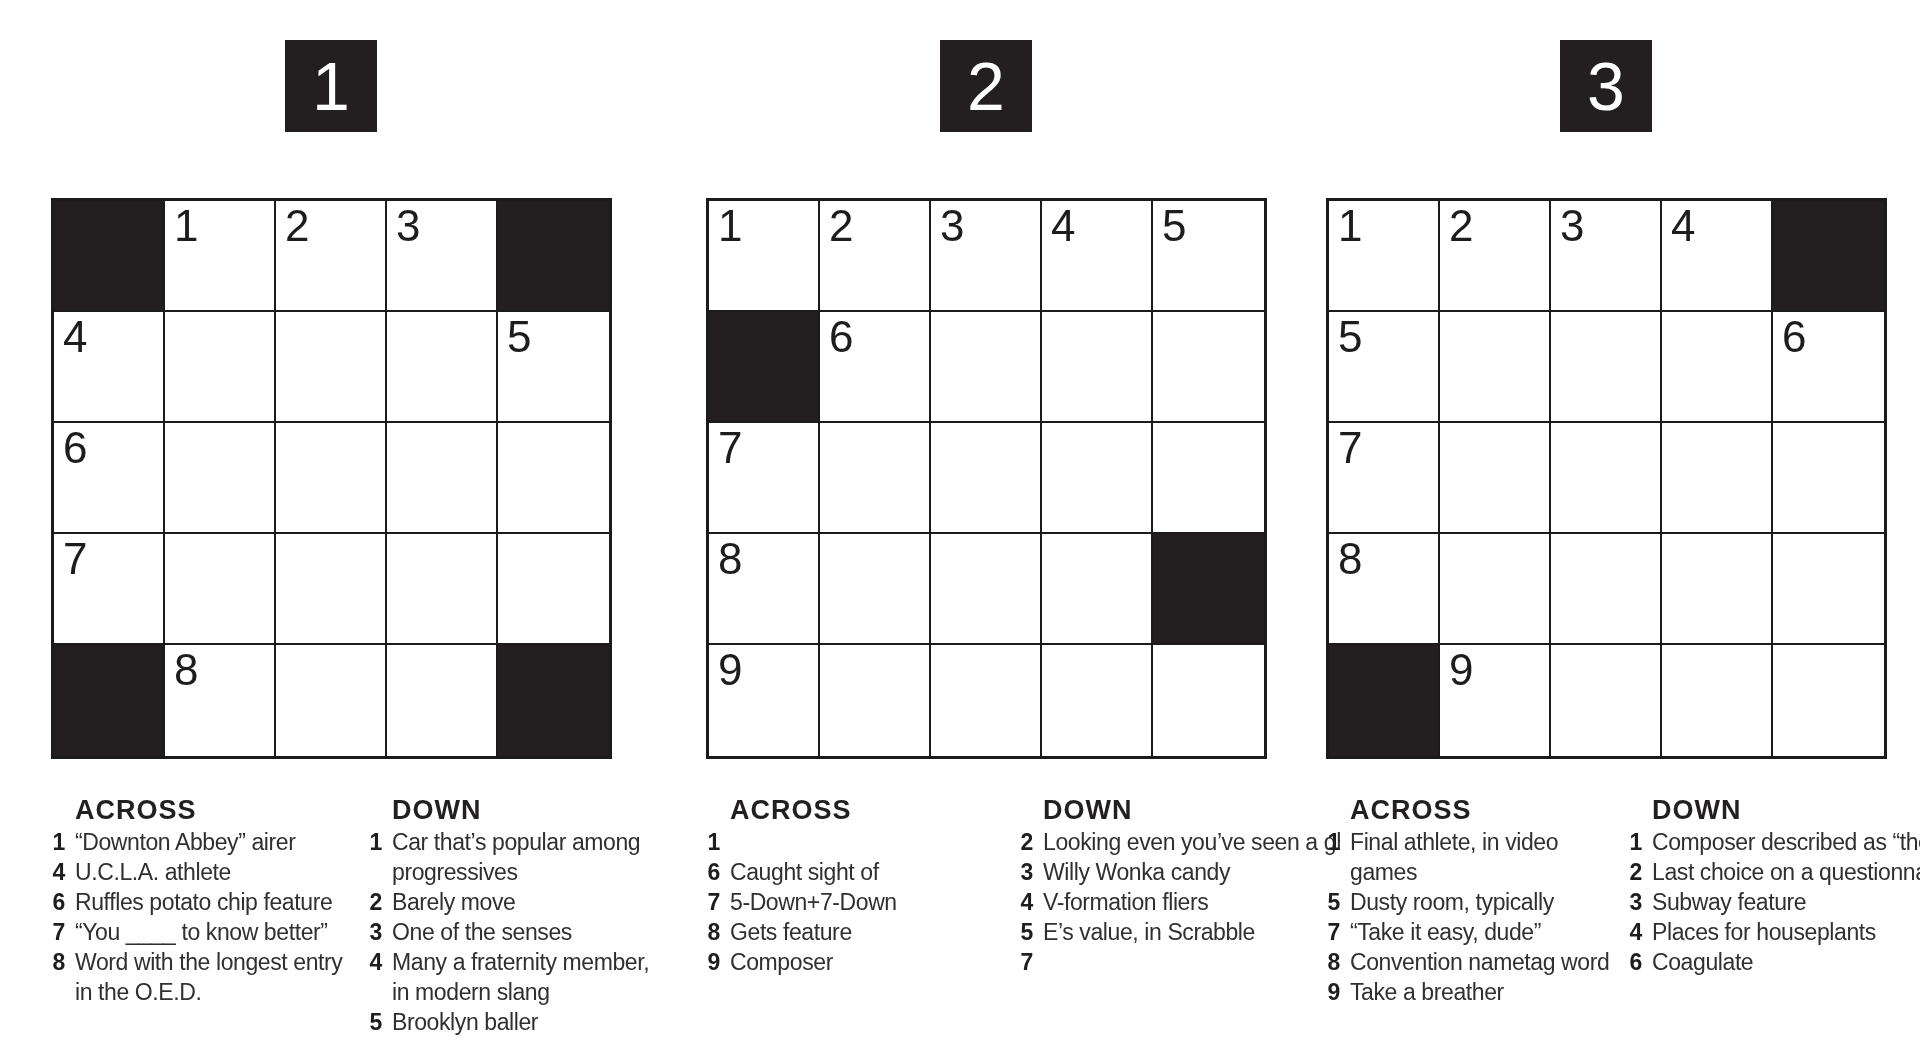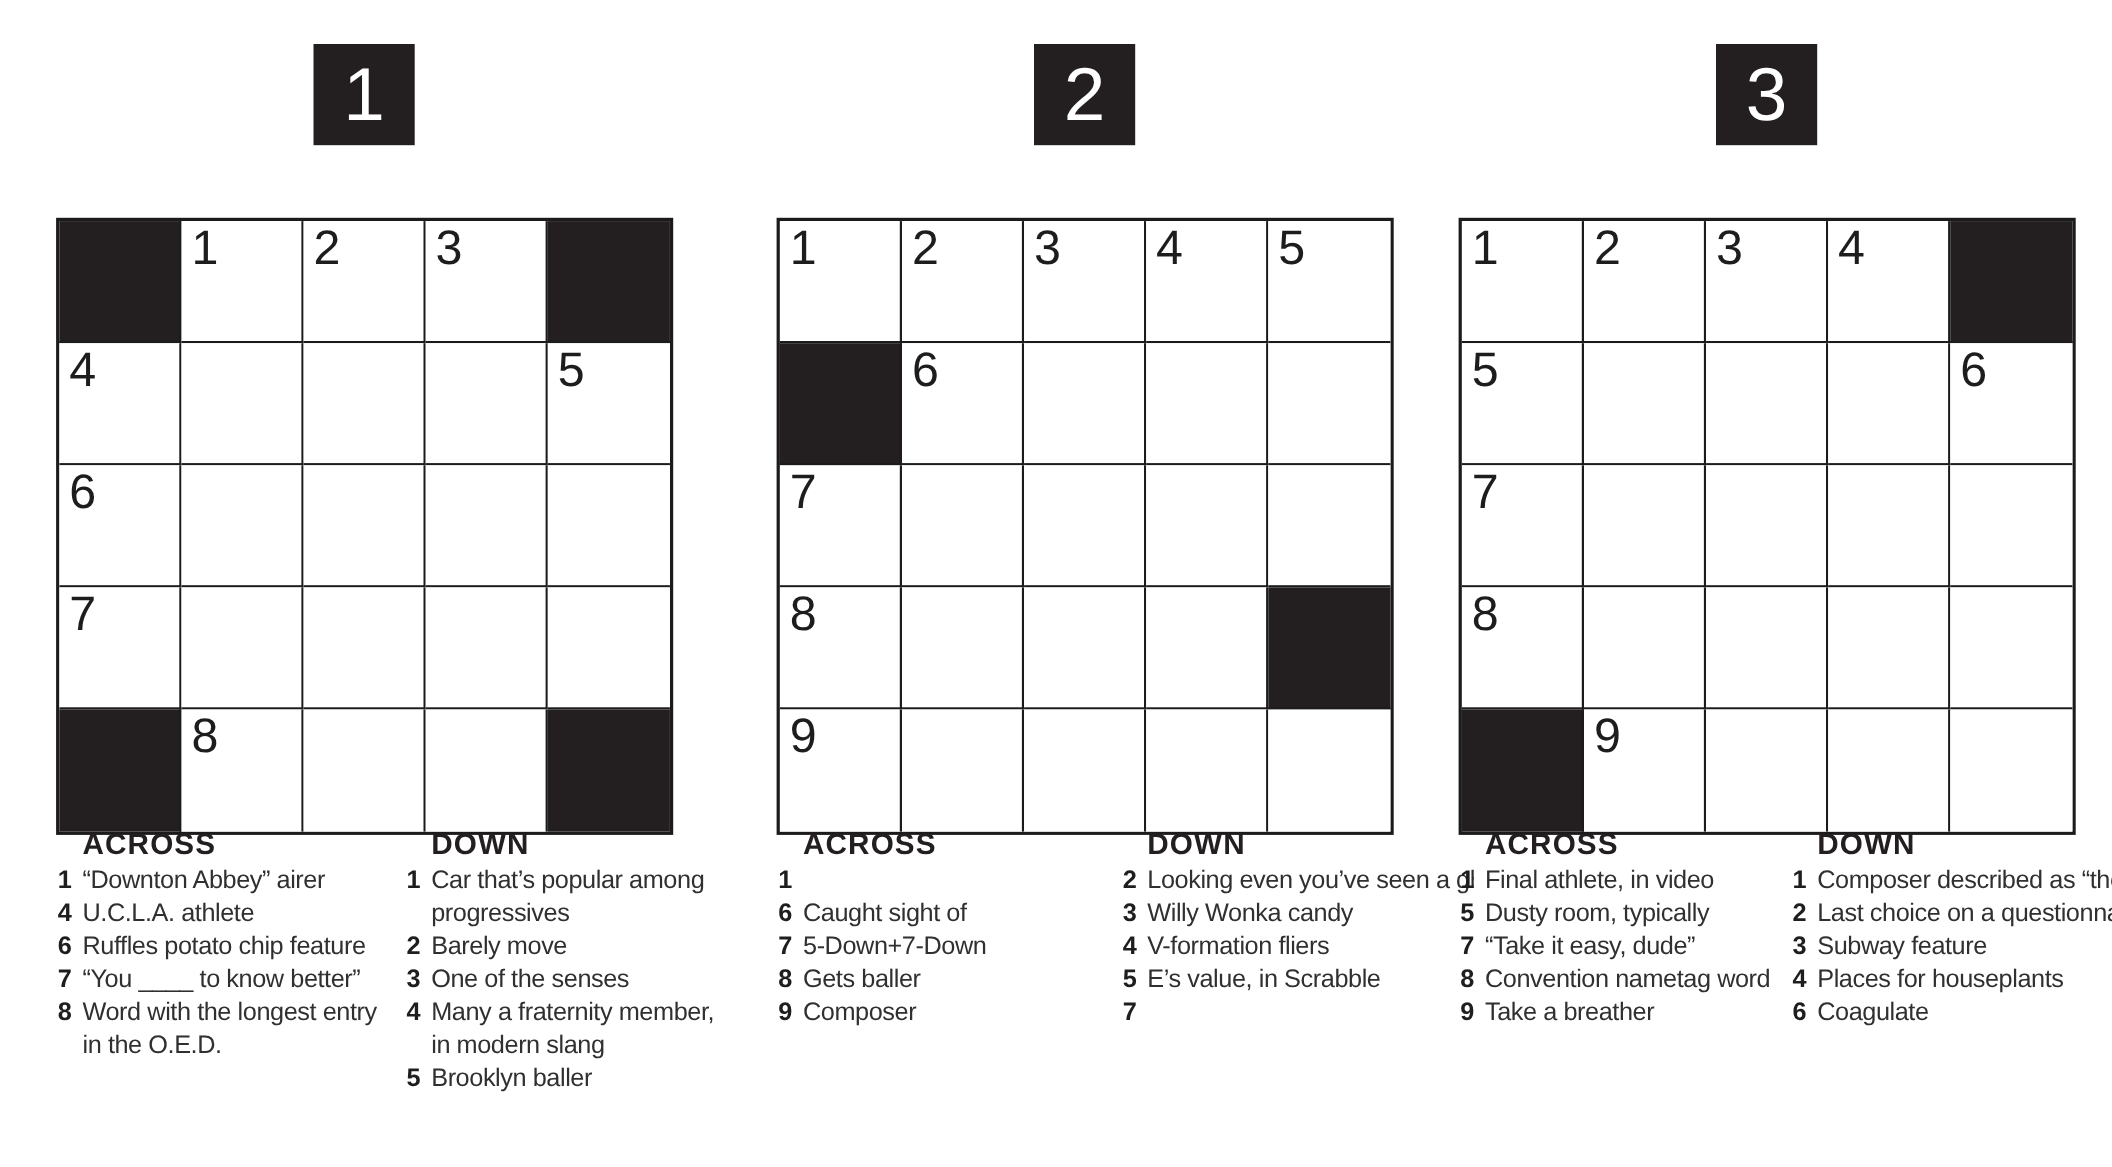--- a/index.html
+++ b/index.html
@@ -50,21 +50,21 @@
   }
   .cell.c4{border-right:none;}
   .cell.r4{border-bottom:none;}
   .cell.black{background:var(--black);}
   .cell .cnum{
     position:absolute;top:3px;left:9px;
     font-size:44px;font-weight:400;color:#1d1d1d;line-height:1;
   }
 
   .clues{
-    position:absolute;top:752px;
+    position:absolute;top:795px;
     white-space:nowrap;
   }
   .clues .heading{
     margin:0 0 0 44px;
     height:32px;
     font-size:27px;font-weight:bold;color:var(--black);
     letter-spacing:1px;
   }
   .clue-row{
     display:flex;
@@ -253,21 +253,21 @@
       <div class="clue-row">
         <span class="num">6</span>
         <span class="txt">Caught sight of</span>
       </div>
       <div class="clue-row">
         <span class="num">7</span>
         <span class="txt">5-Down+7-Down</span>
       </div>
       <div class="clue-row">
         <span class="num">8</span>
-        <span class="txt">Gets baller</span>
+        <span class="txt">Gets feature</span>
       </div>
       <div class="clue-row">
         <span class="num">9</span>
         <span class="txt">Composer</span>
       </div>
     </div>
   <div class="clues down">
     <h2 class="heading">DOWN</h2>
   <div class="clue-row">
         <span class="num">2</span>
@@ -340,20 +340,24 @@
       <div class="cell r4 c3"></div>
       <div class="cell r4 c4"></div>
     </div>
   <div class="clues across">
     <h2 class="heading">ACROSS</h2>
   <div class="clue-row">
         <span class="num">1</span>
         <span class="txt">Final athlete, in video</span>
       </div>
       <div class="clue-row">
+        <span class="num"></span>
+        <span class="txt">games</span>
+      </div>
+      <div class="clue-row">
         <span class="num">5</span>
         <span class="txt">Dusty room, typically</span>
       </div>
       <div class="clue-row">
         <span class="num">7</span>
         <span class="txt">“Take it easy, dude”</span>
       </div>
       <div class="clue-row">
         <span class="num">8</span>
         <span class="txt">Convention nametag word</span>

